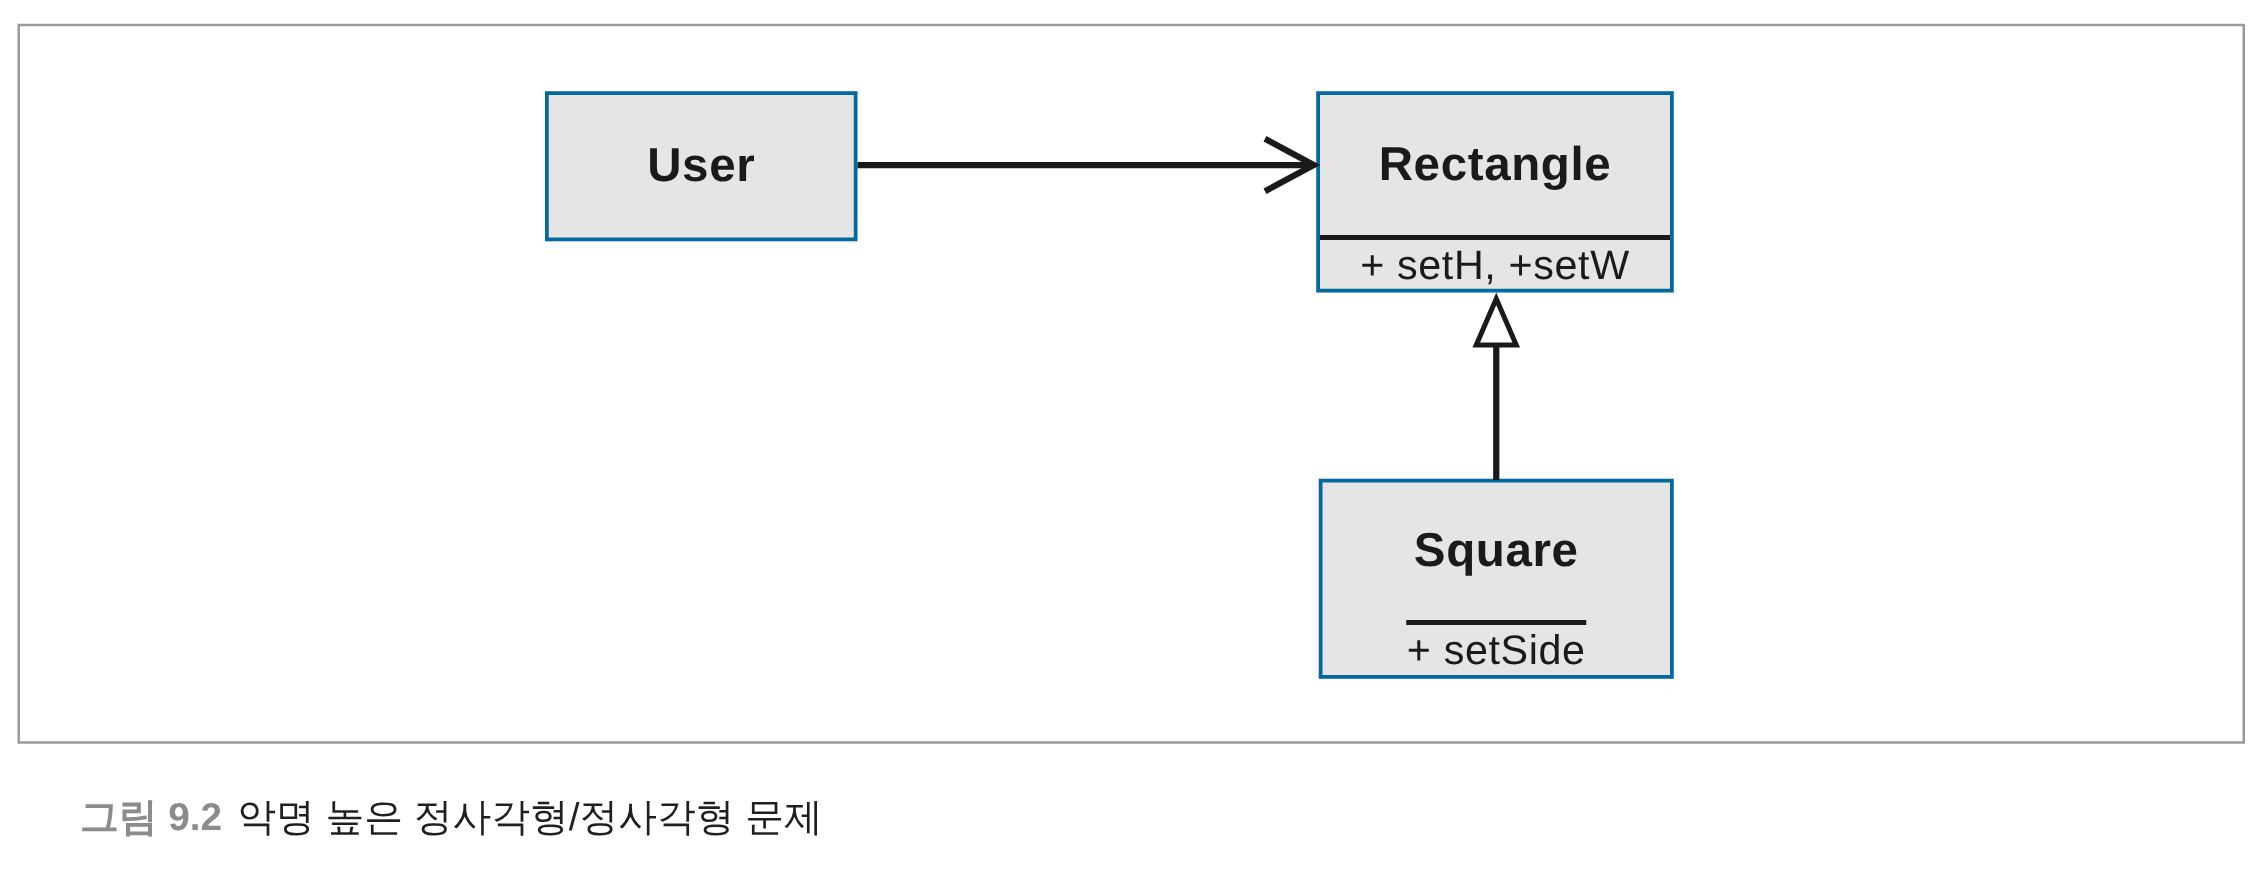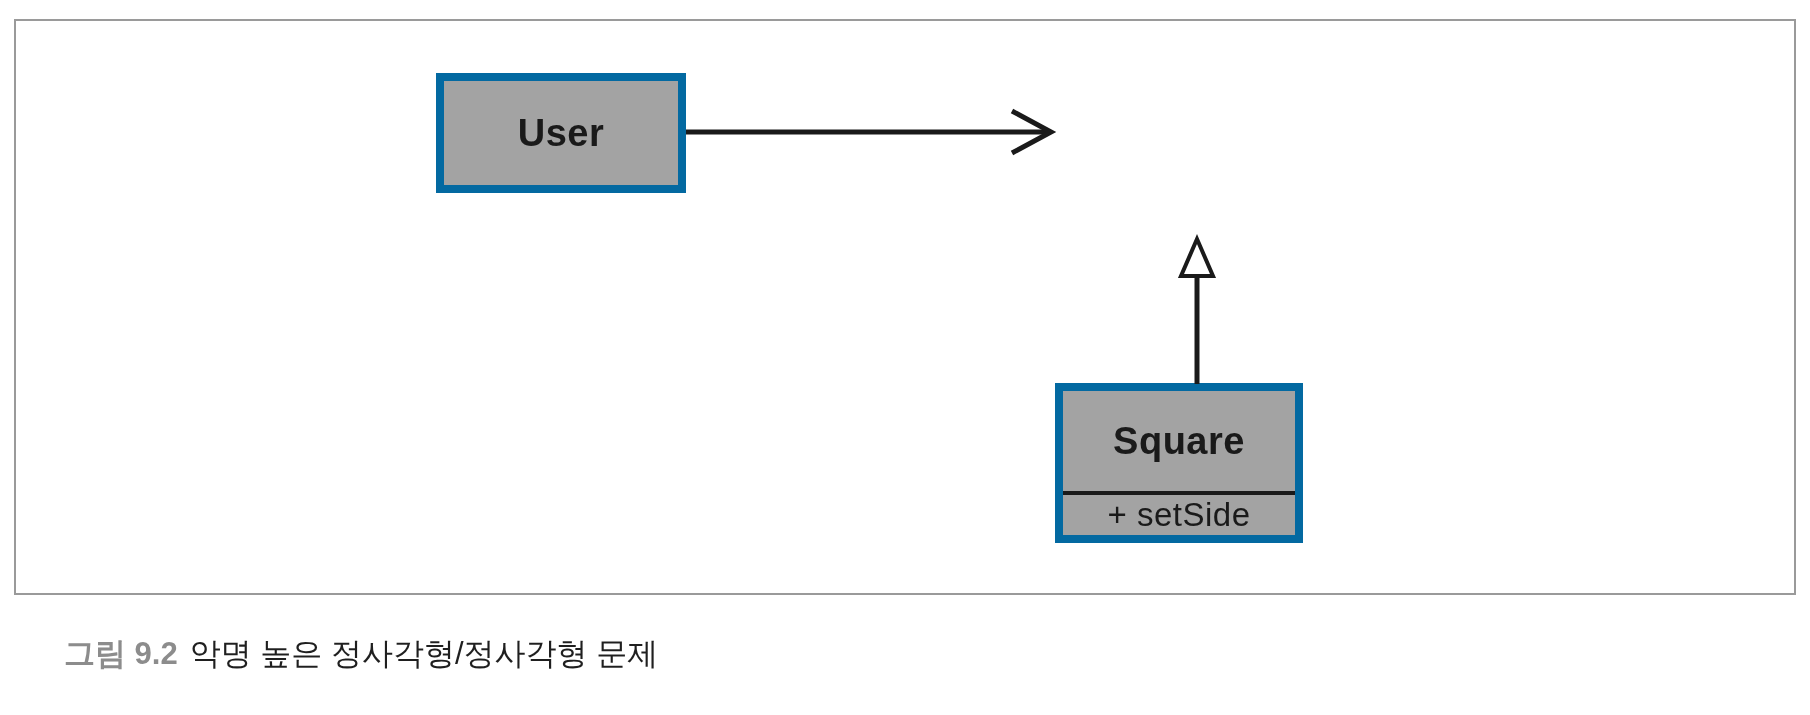--- a/index.html
+++ b/index.html
@@ -14,22 +14,22 @@
   .figure-frame {
     position: absolute;
     left: 14px; top: 19px;
     width: 1782px; height: 576px;
     border: 2px solid #9a9a9a;
     background: #ffffff;
   }
 
   .class-box {
     position: absolute;
-    border: 8px solid #0369a1;
-    background: #a3a3a3;
+    border: 3px solid #0369a1;
+    background: #e5e5e5;
     display: flex;
     flex-direction: column;
   }
   .class-box .title {
     flex: 1;
     display: flex;
     align-items: center;
     justify-content: center;
     font-weight: bold;
     font-size: 38px;
@@ -42,21 +42,21 @@
     align-items: center;
     justify-content: center;
     font-size: 33px;
     color: #1a1a1a;
     letter-spacing: 0.5px;
   }
 
   .box-user      { left: 436px;  top: 73px;  width: 250px; height: 120px; }
   .box-rectangle { left: 1053px; top: 73px;  width: 286px; height: 161px; }
   .box-rectangle .attrs { height: 43px; }
-  .box-square    { left: 1055px; top: 383px; width: 248px; height: 160px; }
+  .box-square    { left: 1055px; top: 383px; width: 284px; height: 160px; align-items: center; }
   .box-square .attrs { height: 44px; }
 
   .connector-layer {
     position: absolute;
     left: 0; top: 0;
     width: 1810px; height: 715px;
     pointer-events: none;
   }
 
   .caption {
@@ -78,20 +78,24 @@
 <body>
 
 <div class="canvas">
 
   <div class="figure-frame"></div>
 
   <div class="class-box box-user">
     <div class="title">User</div>
   </div>
 
+  <div class="class-box box-rectangle">
+    <div class="title">Rectangle</div>
+    <div class="attrs">+ setH, +setW</div>
+  </div>
 
   <div class="class-box box-square">
     <div class="title">Square</div>
     <div class="attrs">+ setSide</div>
   </div>
 
   <svg class="connector-layer" viewBox="0 0 1810 715" xmlns="http://www.w3.org/2000/svg">
 
     <g stroke="#1a1a1a" stroke-width="5" fill="none">
       <line x1="686" y1="132" x2="1049" y2="132"></line>

